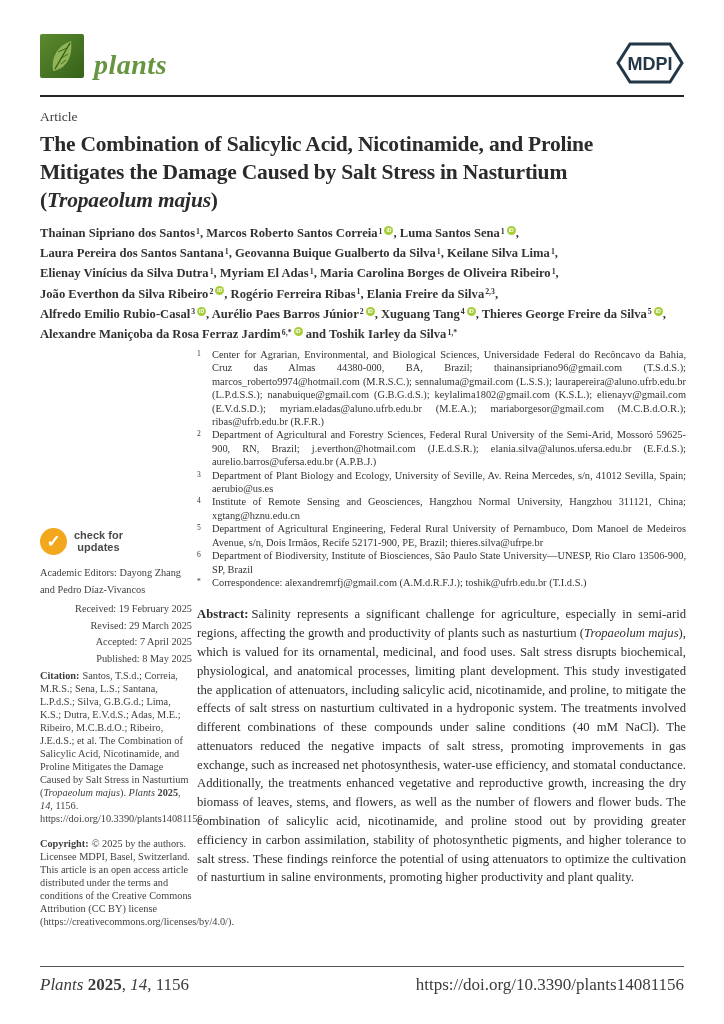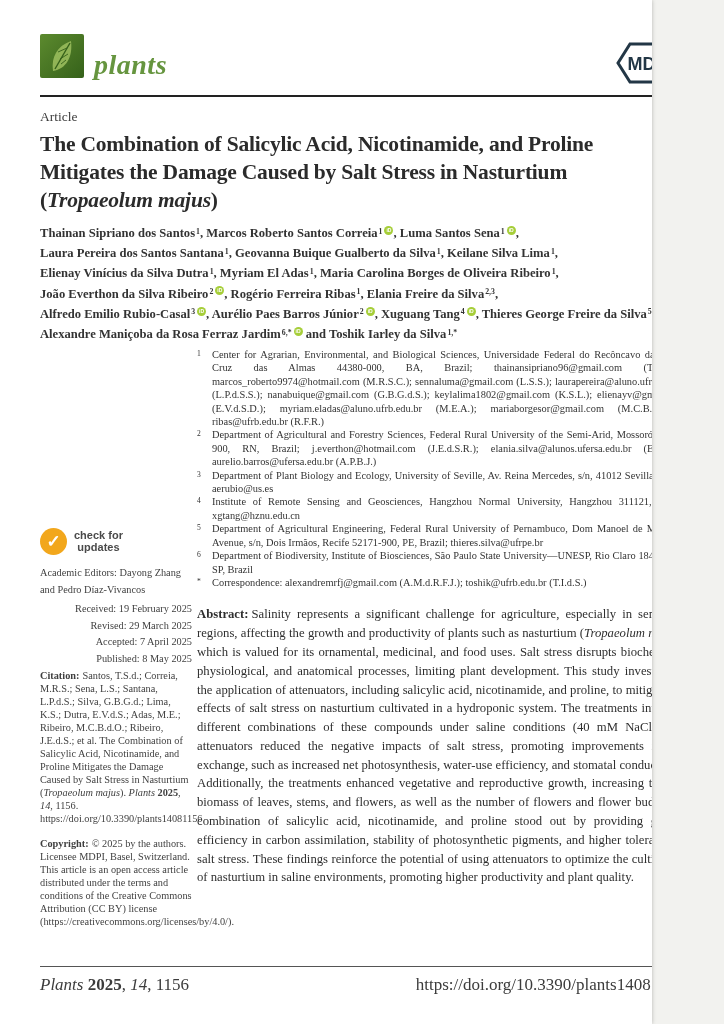--- a/index.html
+++ b/index.html
@@ -1,16 +1,16 @@
 <!DOCTYPE html>
 <html><head>
 <meta charset="utf-8">
 <style>
   html,body{margin:0;padding:0;background:#f2f2ef;}
-  .page{position:relative;width:652px;height:1024px;background:#ffffff;overflow:hidden;
+  .page{position:relative;width:724px;height:1024px;background:#ffffff;overflow:hidden;
         font-family:"Liberation Serif",serif;color:#2f2f2f;box-shadow:0 0 4px rgba(0,0,0,.25);}
   .it{font-style:italic;}
   .bd{font-weight:bold;}
 
   
   .hdr-logo{position:absolute;left:40px;top:34px;display:flex;align-items:flex-end;gap:10px;}
   .journal-name{font-style:italic;font-weight:bold;font-size:28px;line-height:26px;color:#66953f;letter-spacing:.5px;}
   .mdpi-logo{position:absolute;left:616px;top:42px;}
   .hdr-rule{position:absolute;left:40px;top:95px;width:644px;height:2px;background:#222;}
   .article-type{position:absolute;left:40px;top:109px;font-size:13.5px;color:#3c3c3c;}
@@ -125,21 +125,21 @@
         <div class="affil">
           <span class="affil-marker">4</span>
           <span class="affil-text">Institute of Remote Sensing and Geosciences, Hangzhou Normal University, Hangzhou 311121, China; xgtang@hznu.edu.cn</span>
         </div>
         <div class="affil">
           <span class="affil-marker">5</span>
           <span class="affil-text">Department of Agricultural Engineering, Federal Rural University of Pernambuco, Dom Manoel de Medeiros Avenue, s/n, Dois Irmãos, Recife 52171-900, PE, Brazil; thieres.silva@ufrpe.br</span>
         </div>
         <div class="affil">
           <span class="affil-marker">6</span>
-          <span class="affil-text">Department of Biodiversity, Institute of Biosciences, São Paulo State University—UNESP, Rio Claro 18429-900, SP, Brazil</span>
+          <span class="affil-text">Department of Biodiversity, Institute of Biosciences, São Paulo State University—UNESP, Rio Claro 13506-900, SP, Brazil</span>
         </div>
         <div class="affil">
           <span class="affil-marker">*</span>
           <span class="affil-text">Correspondence: alexandremrfj@gmail.com (A.M.d.R.F.J.); toshik@ufrb.edu.br (T.I.d.S.)</span>
         </div>
       </div>
     <p class="abstract">
       <span class="plabel">Abstract:</span><span><span>Salinity represents a significant challenge for agriculture, especially in semi-arid regions, affecting the growth and productivity of plants such as nasturtium (</span><span class="it">Tropaeolum majus</span><span>), which is valued for its ornamental, medicinal, and food uses. Salt stress disrupts biochemical, physiological, and anatomical processes, limiting plant development. This study investigated the application of attenuators, including salicylic acid, nicotinamide, and proline, to mitigate the effects of salt stress on nasturtium cultivated in a hydroponic system. The treatments involved different combinations of these compounds under saline conditions (40 mM NaCl). The attenuators reduced the negative impacts of salt stress, promoting improvements in gas exchange, such as increased net photosynthesis, water-use efficiency, and stomatal conductance. Additionally, the treatments enhanced vegetative and reproductive growth, increasing the dry biomass of leaves, stems, and flowers, as well as the number of flowers and flower buds. The combination of salicylic acid, nicotinamide, and proline stood out by providing greater efficiency in carbon assimilation, stability of photosynthetic pigments, and higher tolerance to salt stress. These findings reinforce the potential of using attenuators to optimize the cultivation of nasturtium in saline environments, promoting higher productivity and plant quality.</span></span>
     </p>
   </div>

